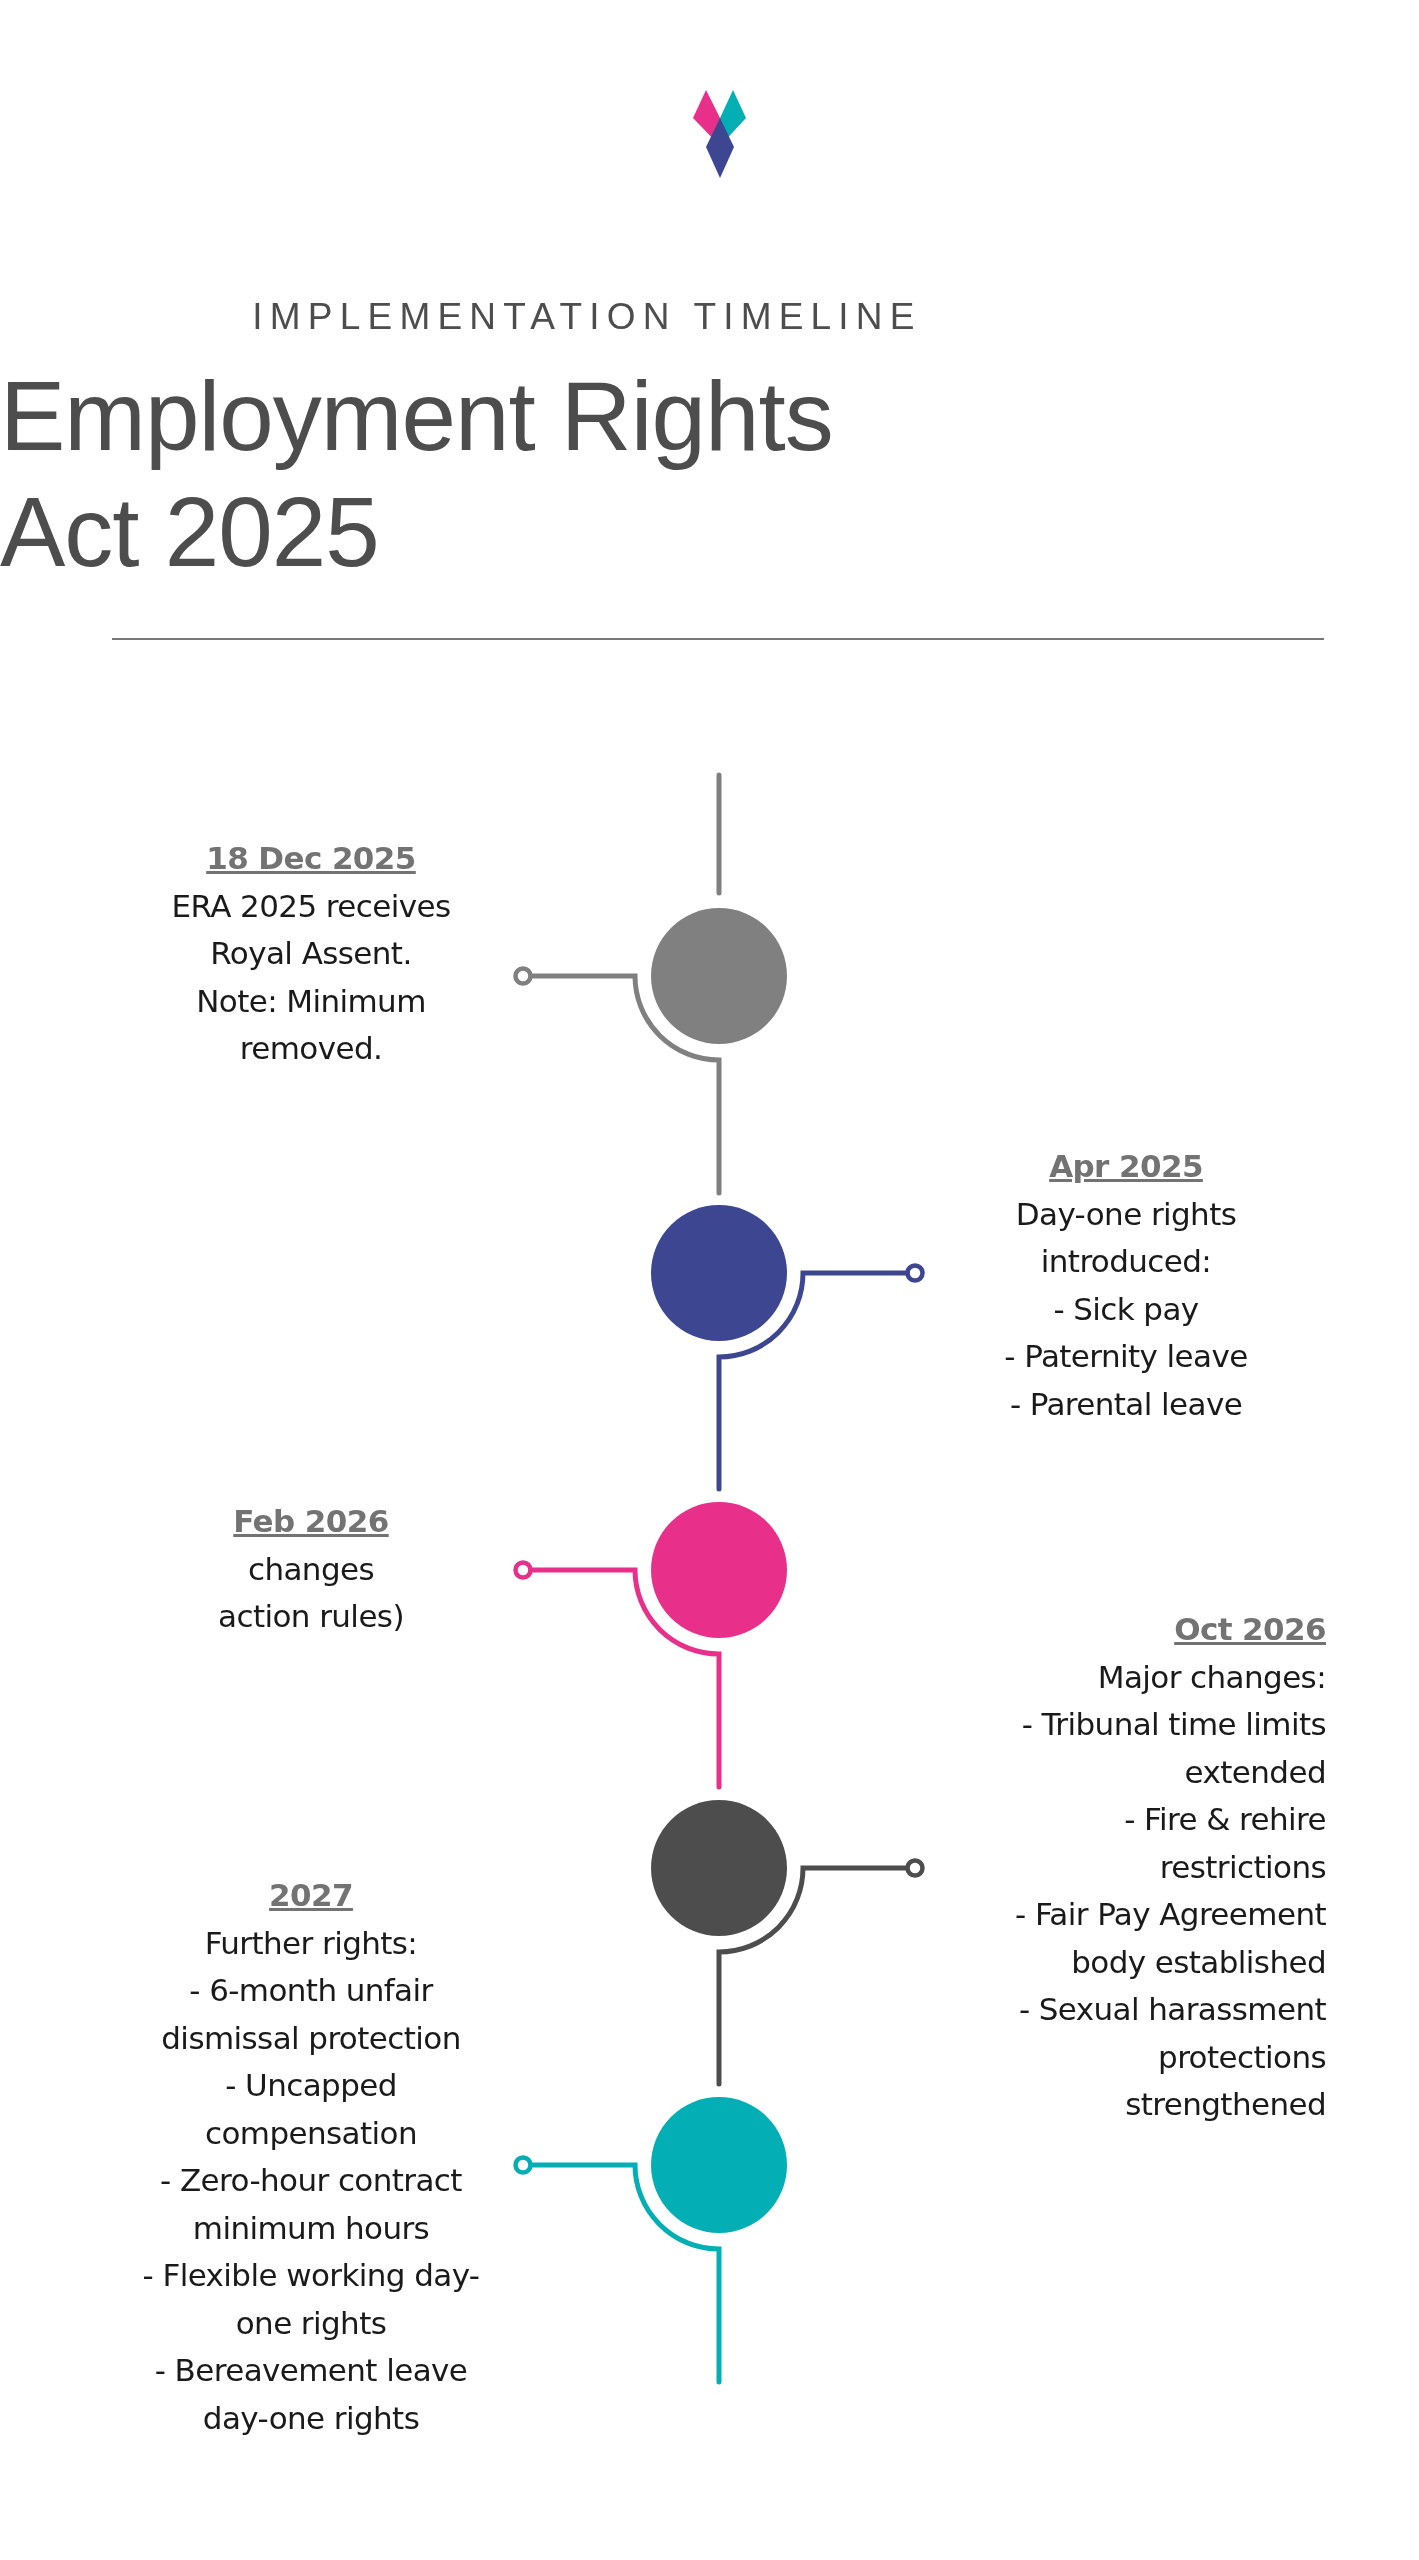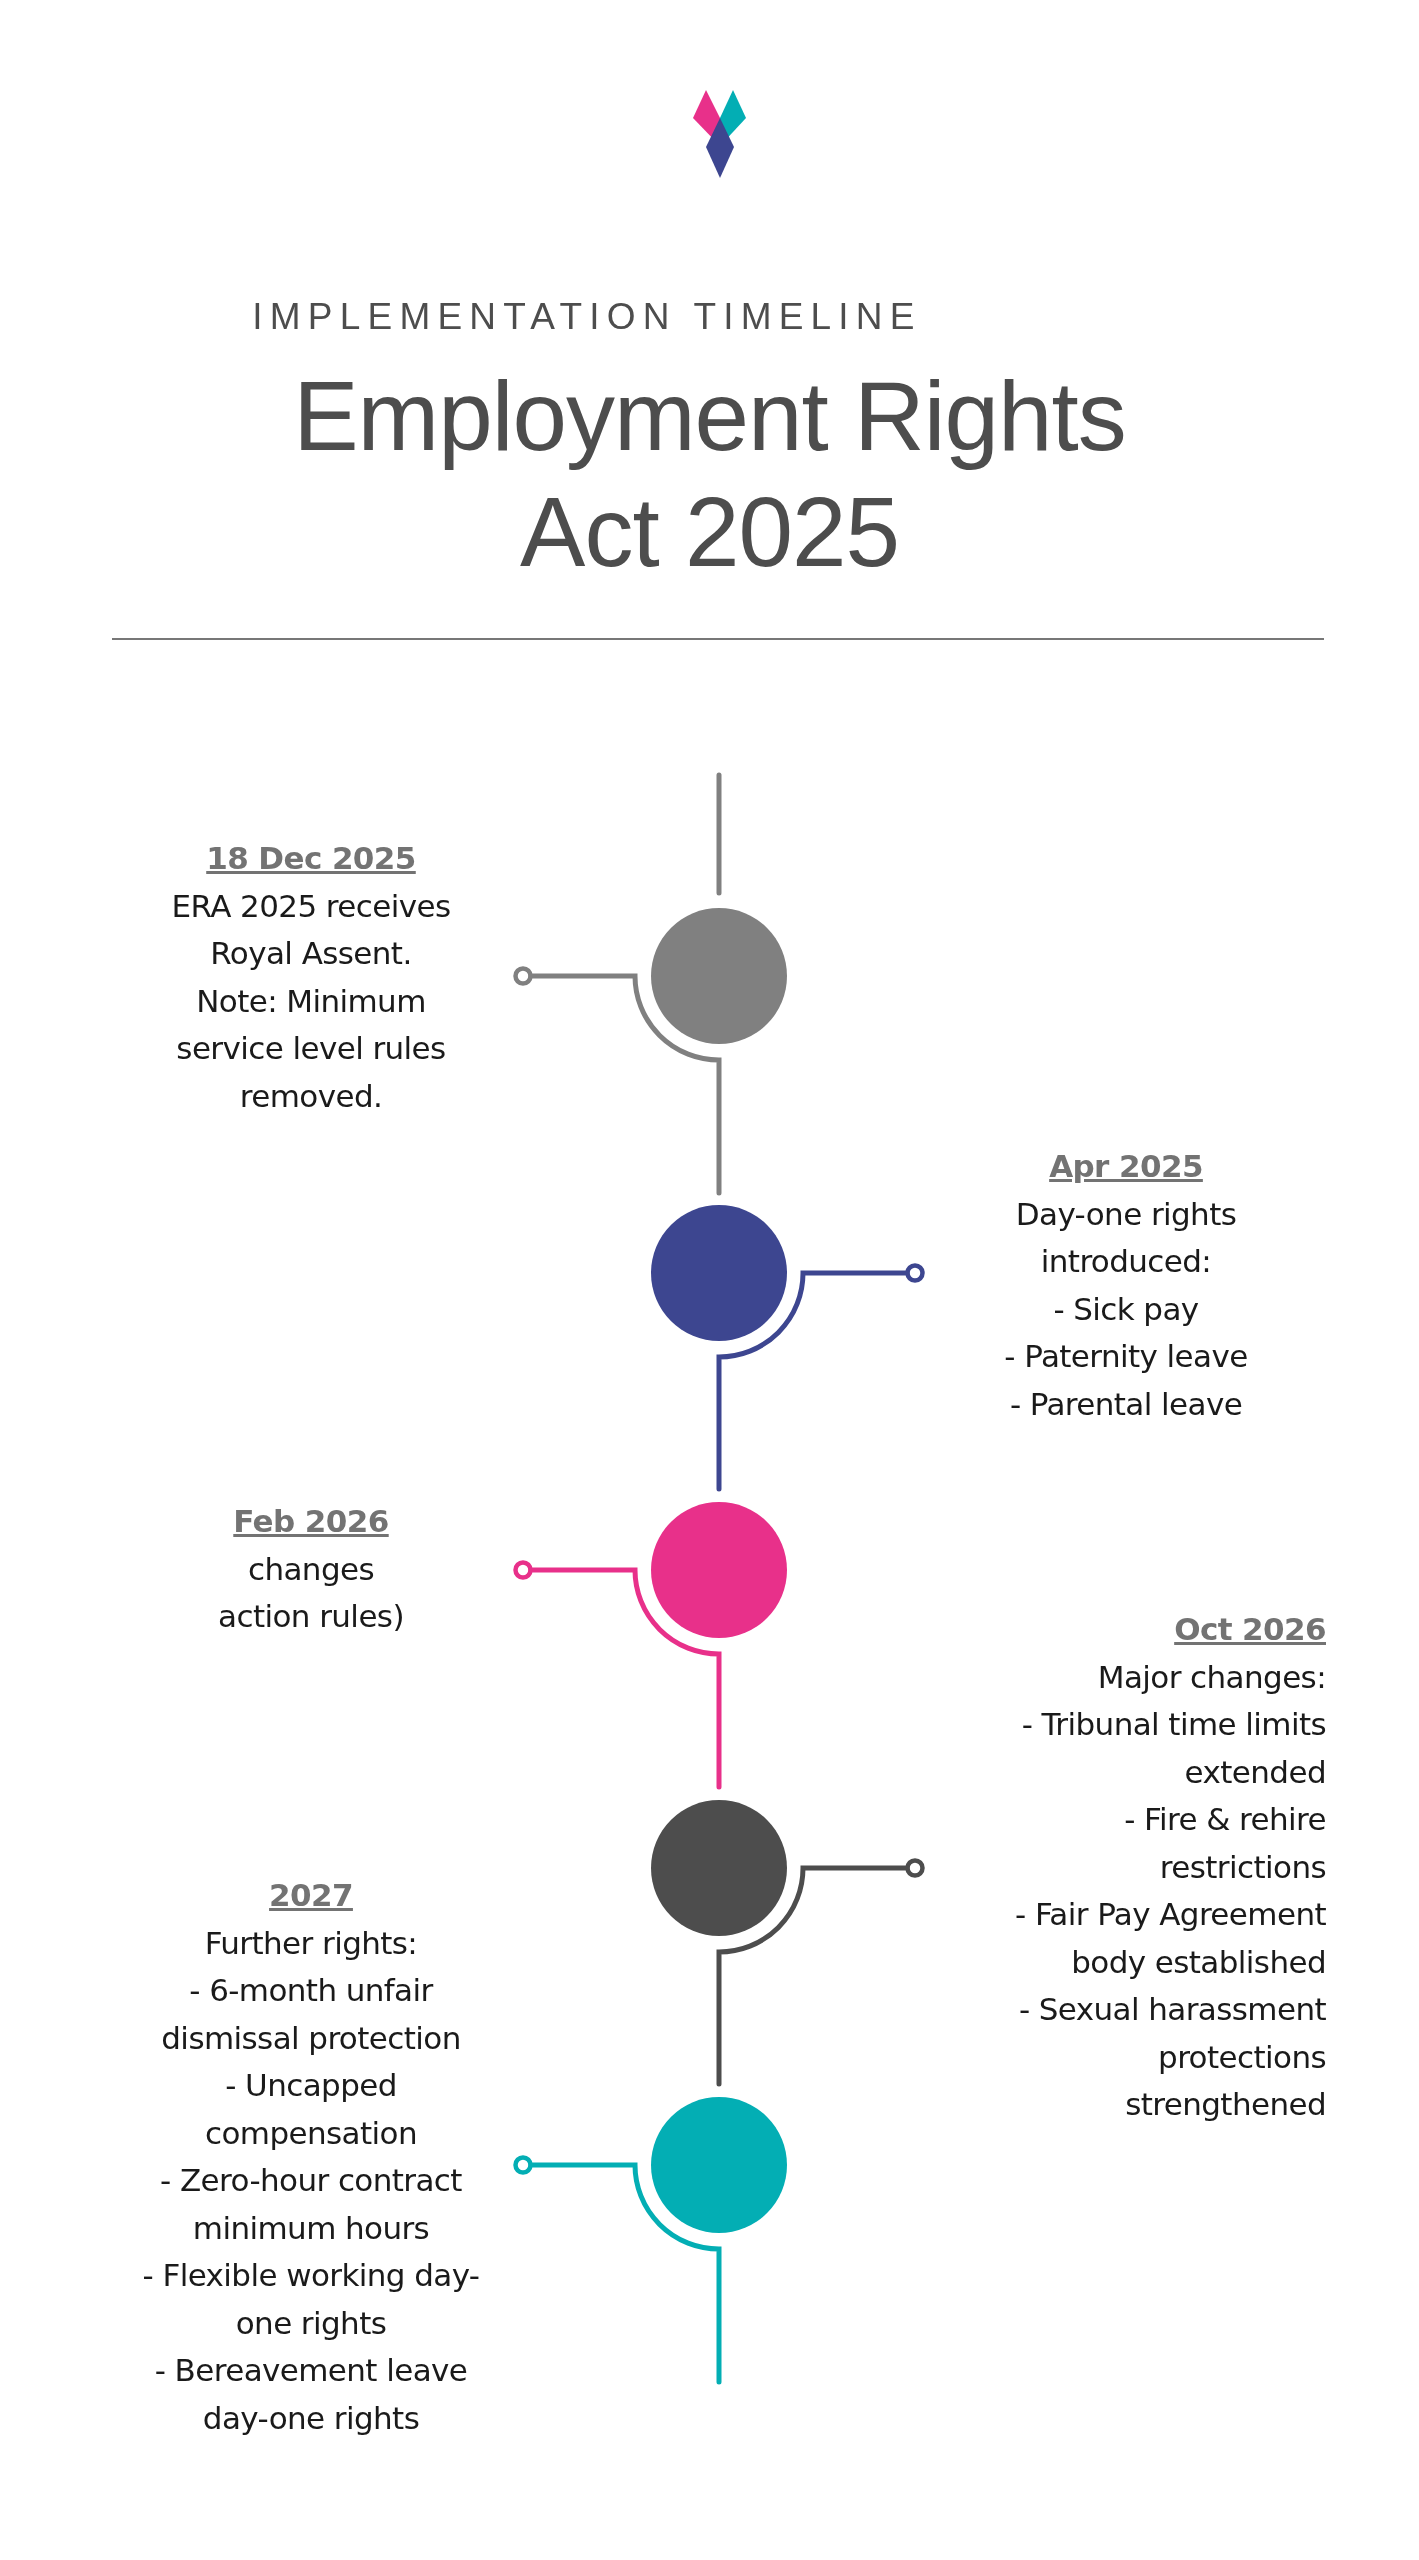--- a/index.html
+++ b/index.html
@@ -2,21 +2,21 @@
 <html><head>
 <meta charset="utf-8">
 <style>
   html, body { margin: 0; padding: 0; background: #ffffff; }
   body { width: 1419px; height: 2560px; position: relative; overflow: hidden;
          font-family: "DejaVu Sans", "Liberation Sans", sans-serif; }
   .logo { position: absolute; left: 690px; top: 86px; width: 60px; height: 96px; }
   .subtitle { position: absolute; left: 0; width: 1174px; top: 296px; text-align: center;
               font-family: "Liberation Sans", sans-serif; font-size: 37px; letter-spacing: 7.2px;
               color: #4d4d4d; font-weight: normal; }
-  .title { position: absolute; left: 0; width: 1419px; top: 358px; text-align: center;
+  .title { position: absolute; left: 0; width: 1419px; top: 358px; text-align: left;
            font-family: "Liberation Sans", sans-serif; font-size: 98px; line-height: 116px;
            color: #4d4d4d; font-weight: normal; letter-spacing: -1px; margin: 0; }
   .title span { display: block; }
   .divider { position: absolute; left: 112px; width: 1212px; top: 638px; height: 2px; background: #777777; }
   .graph { position: absolute; left: 0; top: 0; width: 1419px; height: 2560px; }
   .block { position: absolute; width: 400px; text-align: center; font-size: 31px; line-height: 47.5px;
            color: #1a1a1a; font-family: "DejaVu Sans", sans-serif; letter-spacing: -0.6px; }
   .block .date { color: #737373; font-weight: bold; display: block; text-decoration: underline; }
   .block .line { display: block; }
   .left { left: 111px; }
@@ -70,21 +70,20 @@
     <circle cx="523" cy="2165" r="7.5" fill="#ffffff" stroke-width="4.5"></circle>
     <path d="M531 2165 H635 A84 84 0 0 0 719 2249 V2382"></path>
   </g>
 </svg>
 
 <div class="block left" style="top:835px;">
   <span class="date">18 Dec 2025</span>
   <span class="line">ERA 2025 receives</span>
   <span class="line">Royal Assent.</span>
   <span class="line">Note: Minimum</span>
-  <span class="line">service level rules</span>
   <span class="line">removed.</span>
 </div>
 
 <div class="block right" style="top:1143px;">
   <span class="date">Apr 2025</span>
   <span class="line">Day-one rights</span>
   <span class="line">introduced:</span>
   <span class="line">- Sick pay</span>
   <span class="line">- Paternity leave</span>
   <span class="line">- Parental leave</span>

